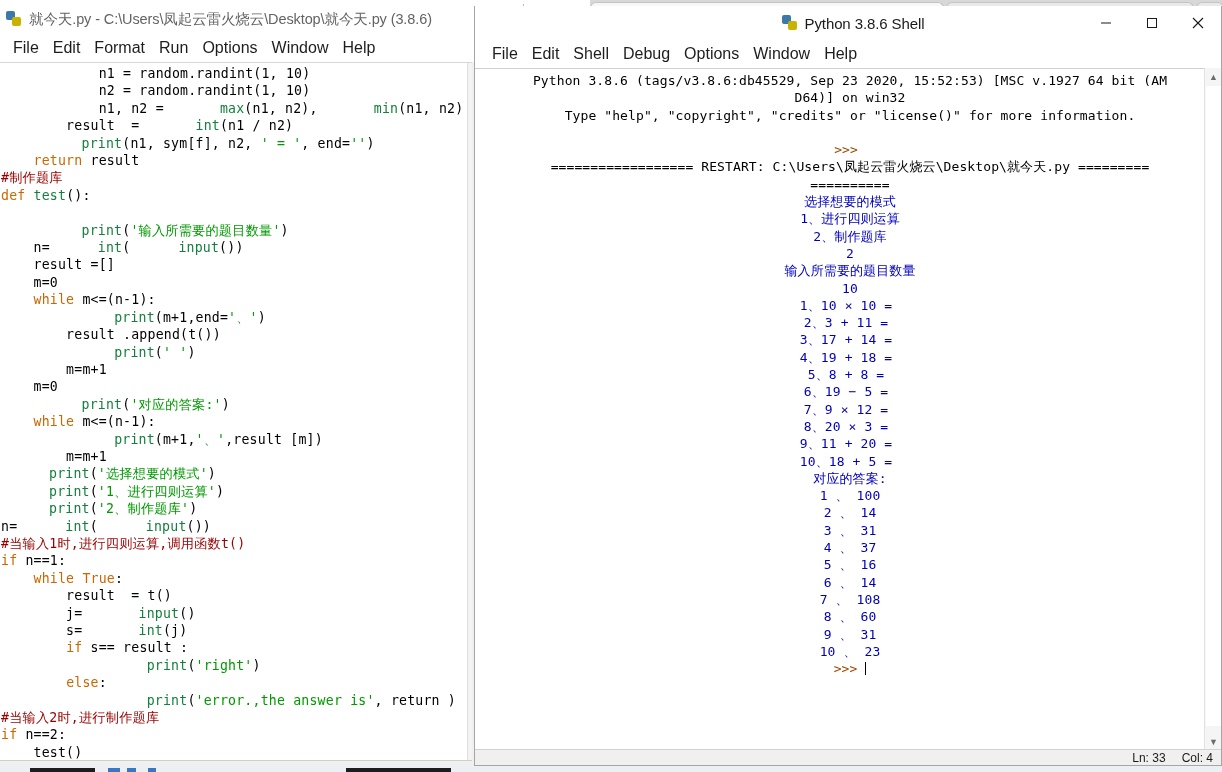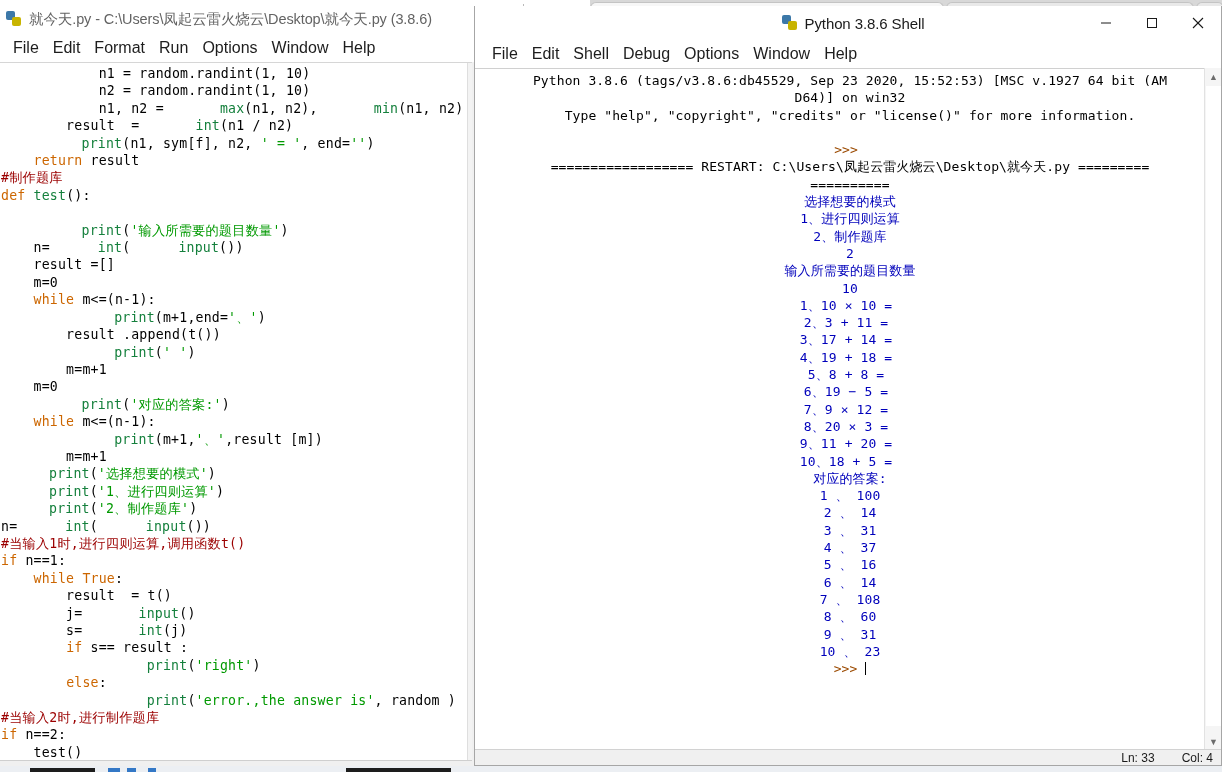--- a/index.html
+++ b/index.html
@@ -298,21 +298,21 @@
     height: 16px;
     background: #f0f0f0;
     border-top: 1px solid #d2d2d2;
     box-sizing: border-box;
     display: flex;
     align-items: center;
     justify-content: flex-end;
     padding-right: 10px;
     font-size: 12px;
     color: #1a1a1a;
-    gap: 27px;
+    gap: 16px;
   }
   .statusbar span { white-space: pre; }
 </style>
 </head>
 <body>
 
 <div id="screen">
 
   <div class="bg-window">
     <div class="bg-tab active" style="left:0px;width:352px;"></div>
@@ -370,21 +370,21 @@
 <span class="k-plain">n=</span><span class="k-builtin">int</span><span class="k-plain">(</span><span class="k-builtin">input</span><span class="k-plain">())</span>
 <span class="k-com">#当输入1时,进行四则运算,调用函数t()</span>
 <span class="k-kw">if</span><span class="k-plain"> n==1:</span>
 <span class="k-plain">    </span><span class="k-kw">while</span><span class="k-plain"> </span><span class="k-kw">True</span><span class="k-plain">:</span>
 <span class="k-plain">        result  = t()</span>
 <span class="k-plain">        j= </span><span class="k-builtin">input</span><span class="k-plain">()</span>
 <span class="k-plain">        s= </span><span class="k-builtin">int</span><span class="k-plain">(j)</span>
 <span class="k-plain">        </span><span class="k-kw">if</span><span class="k-plain"> s== result :</span>
 <span class="k-plain">            </span><span class="k-builtin">print</span><span class="k-plain">(</span><span class="k-str">'right'</span><span class="k-plain">)</span>
 <span class="k-plain">        </span><span class="k-kw">else</span><span class="k-plain">:</span>
-<span class="k-plain">            </span><span class="k-builtin">print</span><span class="k-plain">(</span><span class="k-str">'error.,the answer is'</span><span class="k-plain">, random )</span>
+<span class="k-plain">            </span><span class="k-builtin">print</span><span class="k-plain">(</span><span class="k-str">'error.,the answer is'</span><span class="k-plain">, return )</span>
 <span class="k-com">#当输入2时,进行制作题库</span>
 <span class="k-kw">if</span><span class="k-plain"> n==2:</span>
 <span class="k-plain">    test()</span></pre>
       <div class="code-scroll-v"></div>
     </div>
 
     <div class="editor-bottom"></div>
   </div>
 
   <div id="shell-window">

